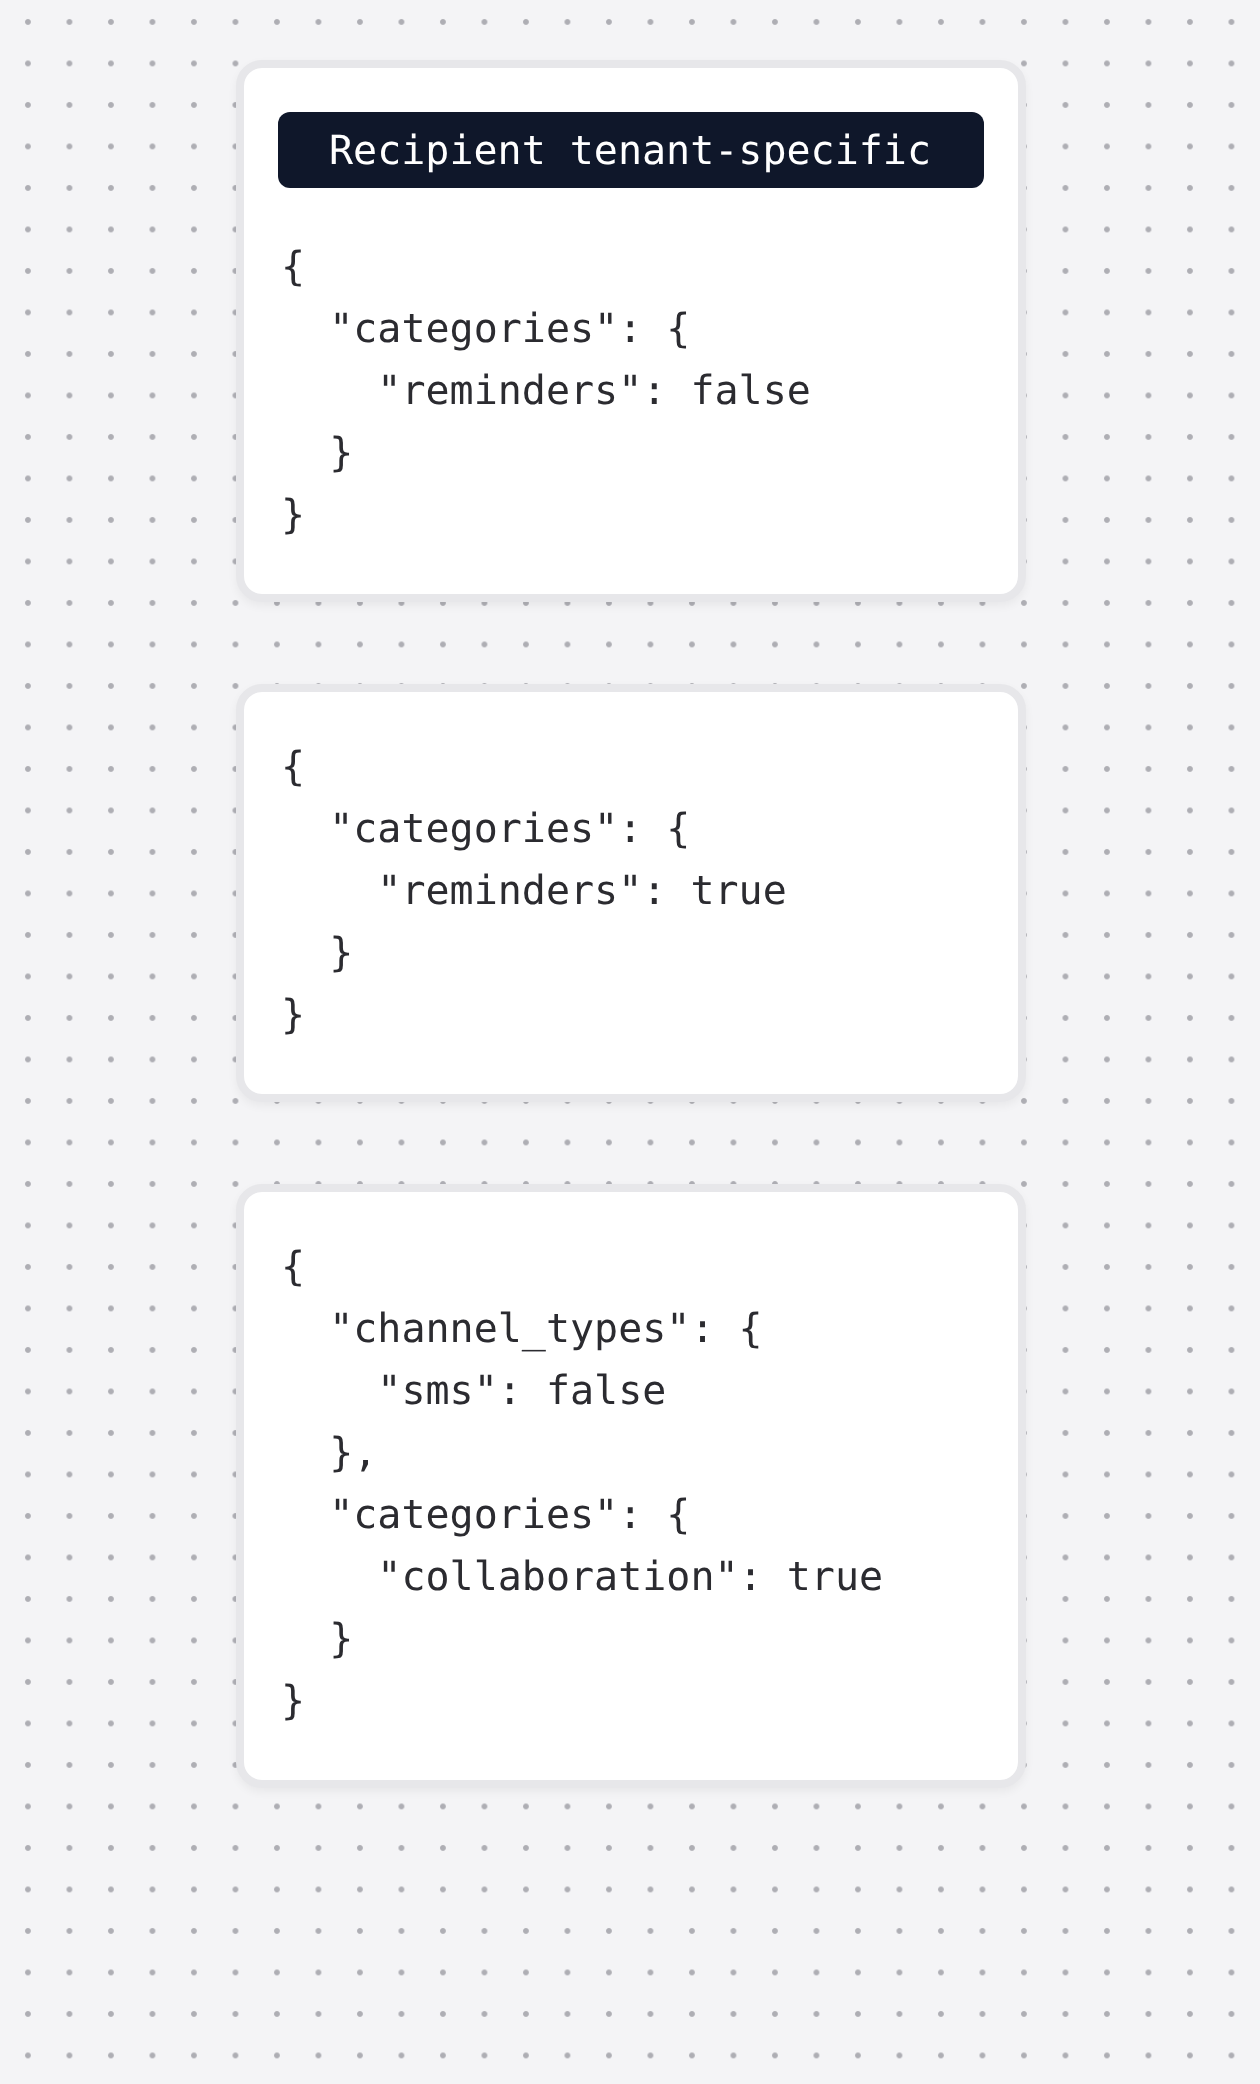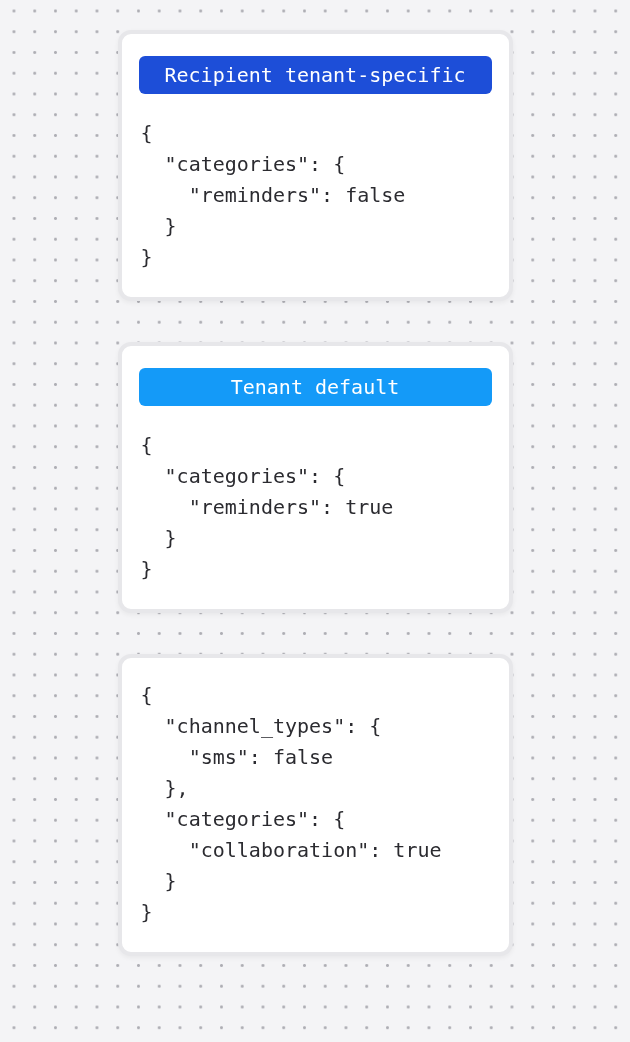--- a/index.html
+++ b/index.html
@@ -49,30 +49,29 @@
     white-space: pre;
     padding-left: 2px;
   }
 </style>
 </head>
 <body>
 
 <div class="canvas">
 
   <div class="card">
-    <div class="badge" style="background-color: #1d4ed8;">Recipient tenant-specific</div>
+    <div class="badge" style="background-color: #0f172a;">Recipient tenant-specific</div>
     <pre class="code">{
   "categories": {
     "reminders": false
   }
 }</pre>
   </div>
 
   <div class="card">
-    <div class="badge" style="background-color: rgb(20, 154, 248);">Tenant default</div>
     <pre class="code">{
   "categories": {
     "reminders": true
   }
 }</pre>
   </div>
 
   <div class="card">
     <pre class="code">{
   "channel_types": {

